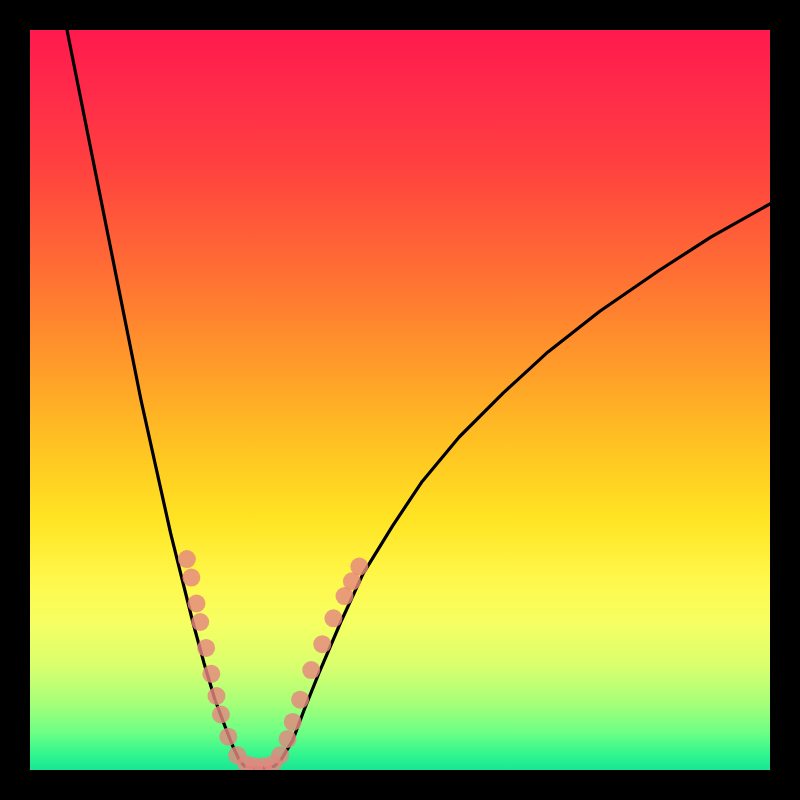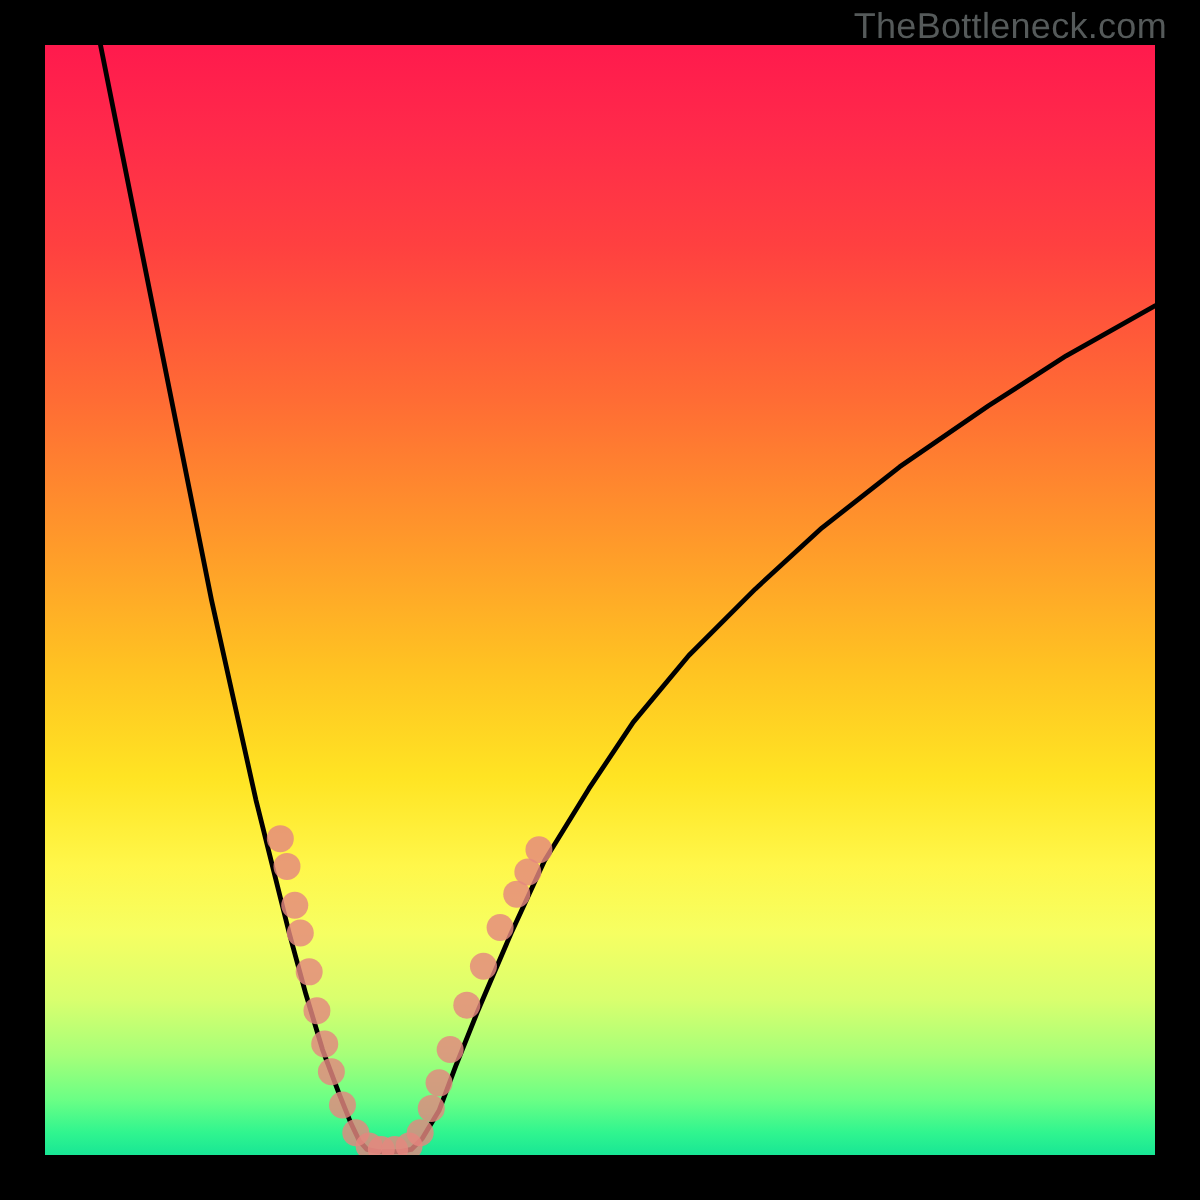--- a/index.html
+++ b/index.html
@@ -84,14 +84,13 @@
         <circle cx="262.70" cy="691.90" r="9" fill="#e4877f" fill-opacity="0.82"></circle>
         <circle cx="270.10" cy="669.70" r="9" fill="#e4877f" fill-opacity="0.82"></circle>
         <circle cx="281.20" cy="640.10" r="9" fill="#e4877f" fill-opacity="0.82"></circle>
         <circle cx="292.30" cy="614.20" r="9" fill="#e4877f" fill-opacity="0.82"></circle>
         <circle cx="303.40" cy="588.30" r="9" fill="#e4877f" fill-opacity="0.82"></circle>
         <circle cx="314.50" cy="566.10" r="9" fill="#e4877f" fill-opacity="0.82"></circle>
         <circle cx="321.90" cy="551.30" r="9" fill="#e4877f" fill-opacity="0.82"></circle>
         <circle cx="329.30" cy="536.50" r="9" fill="#e4877f" fill-opacity="0.82"></circle>
       </svg>
   </div>
-  <div class="attribution">TheBottleneck.com</div>
 </div>
 
 </body></html>

